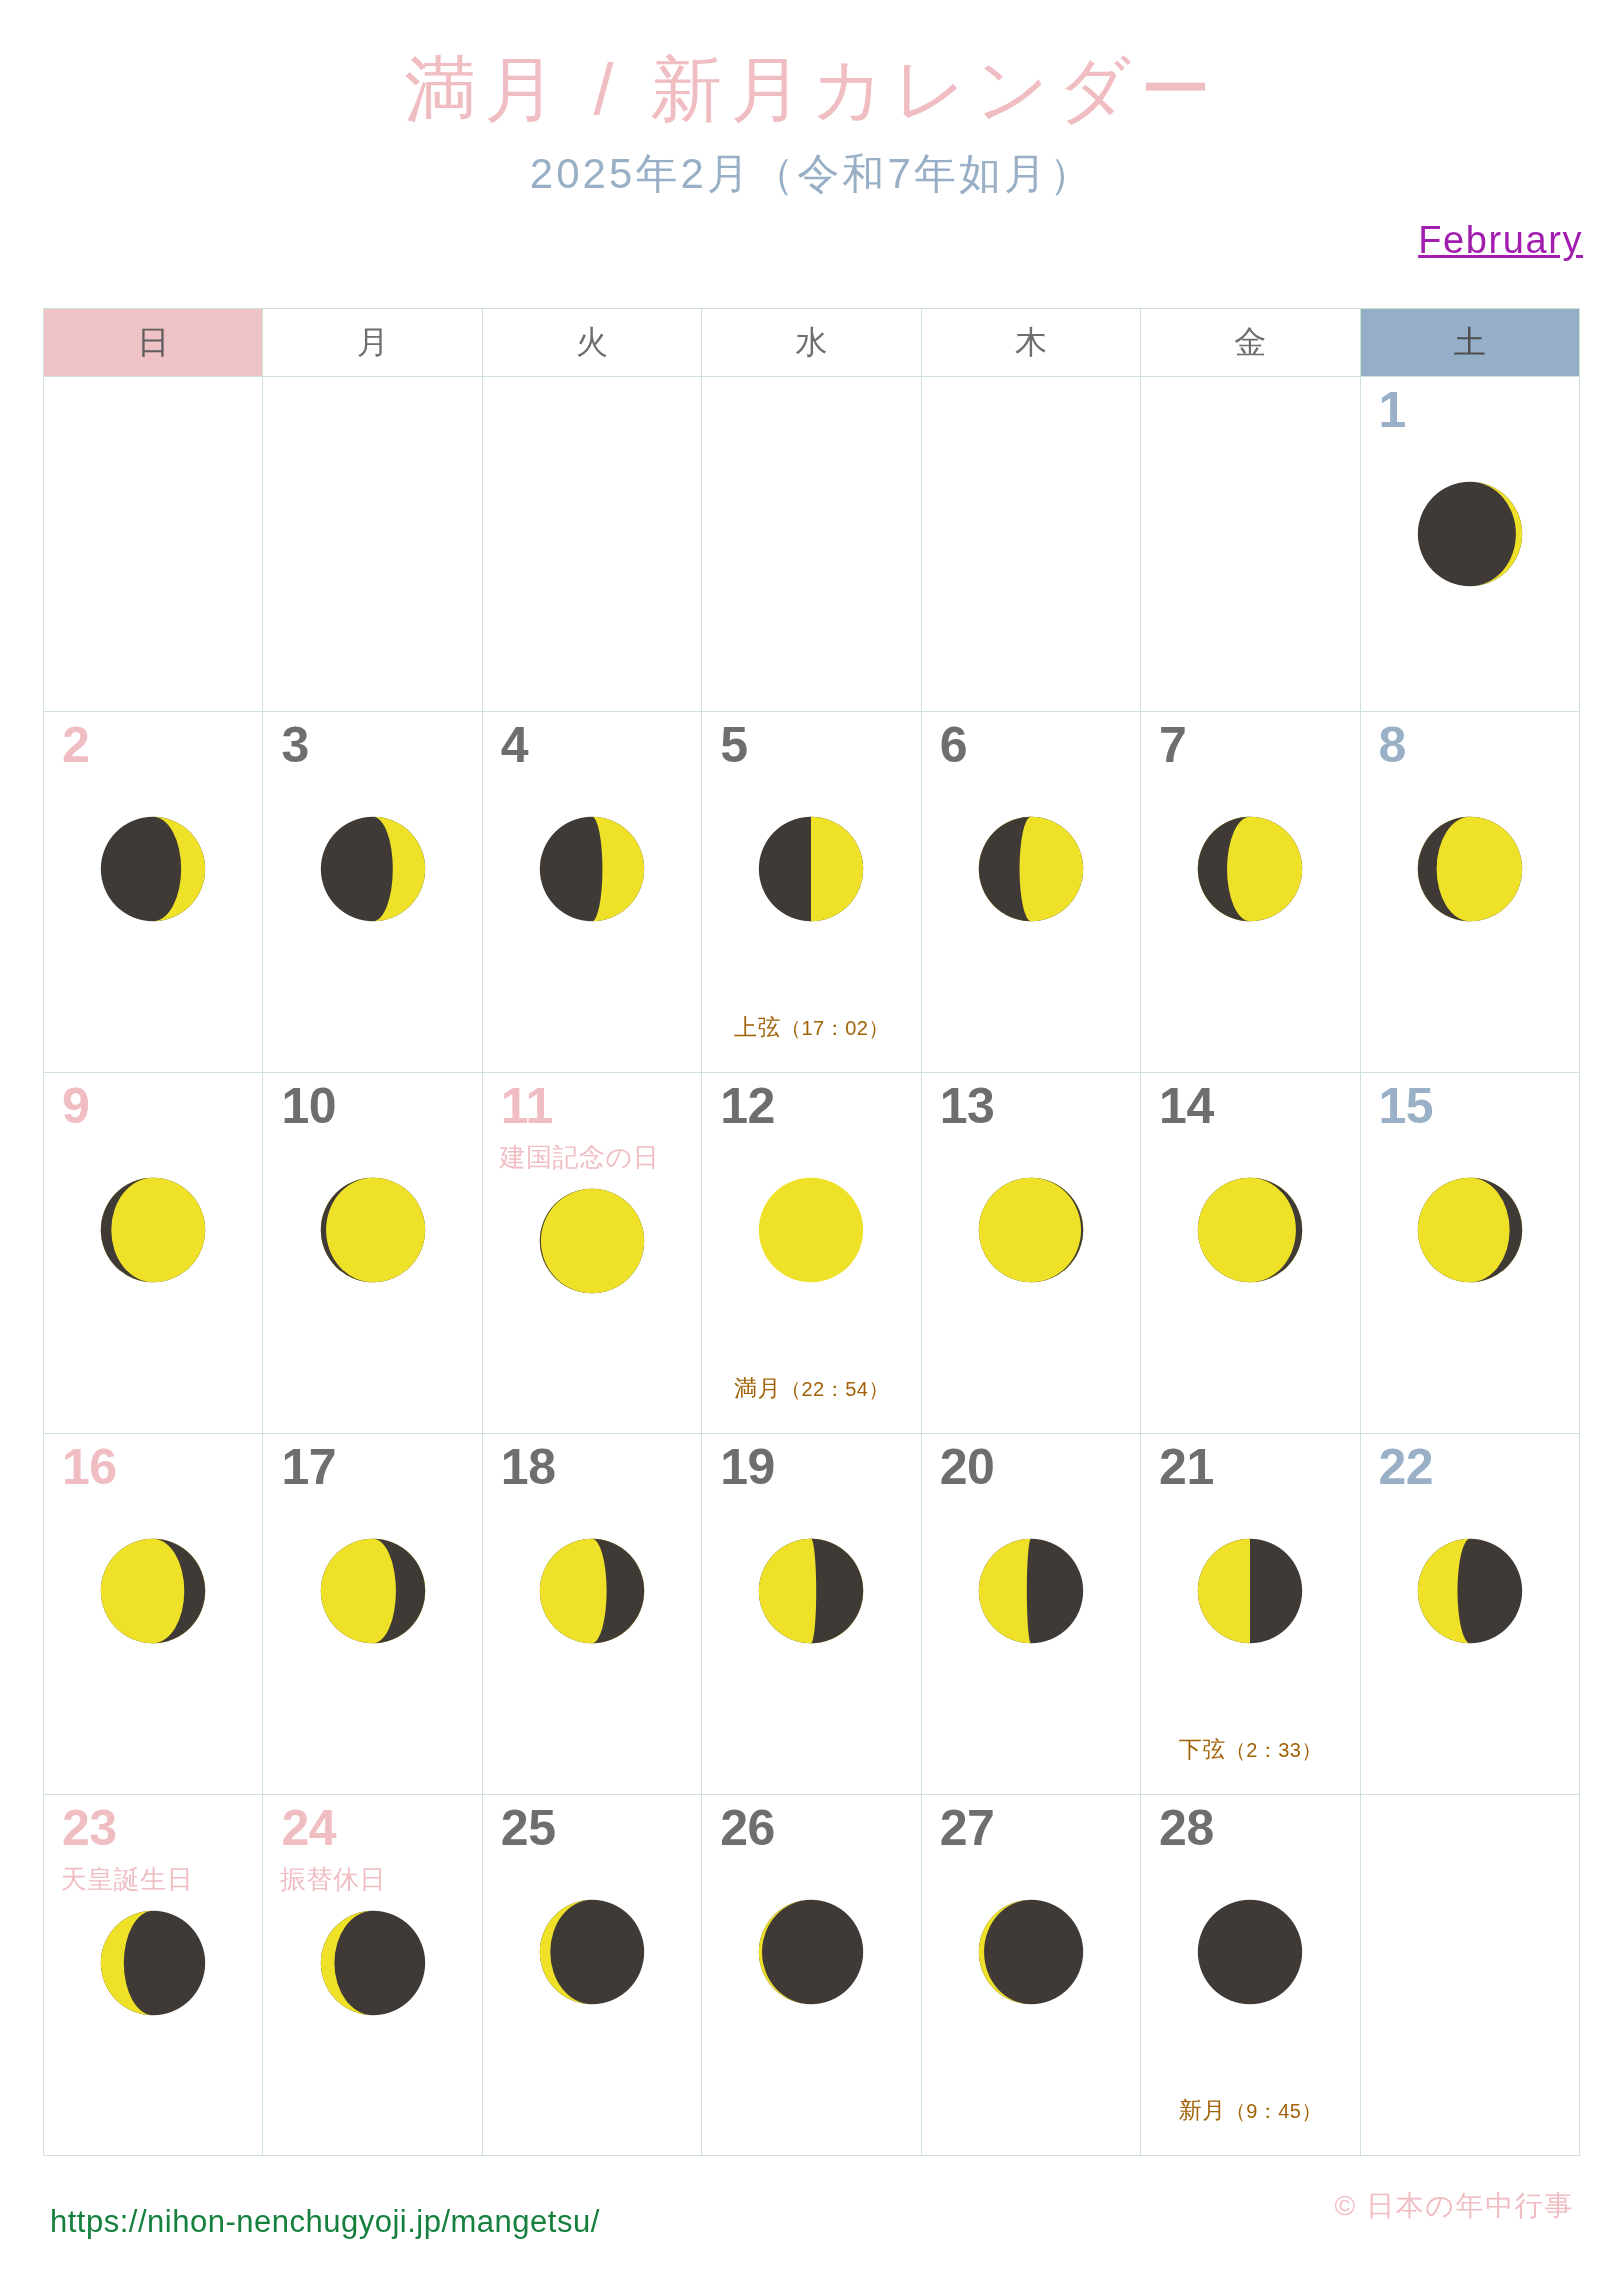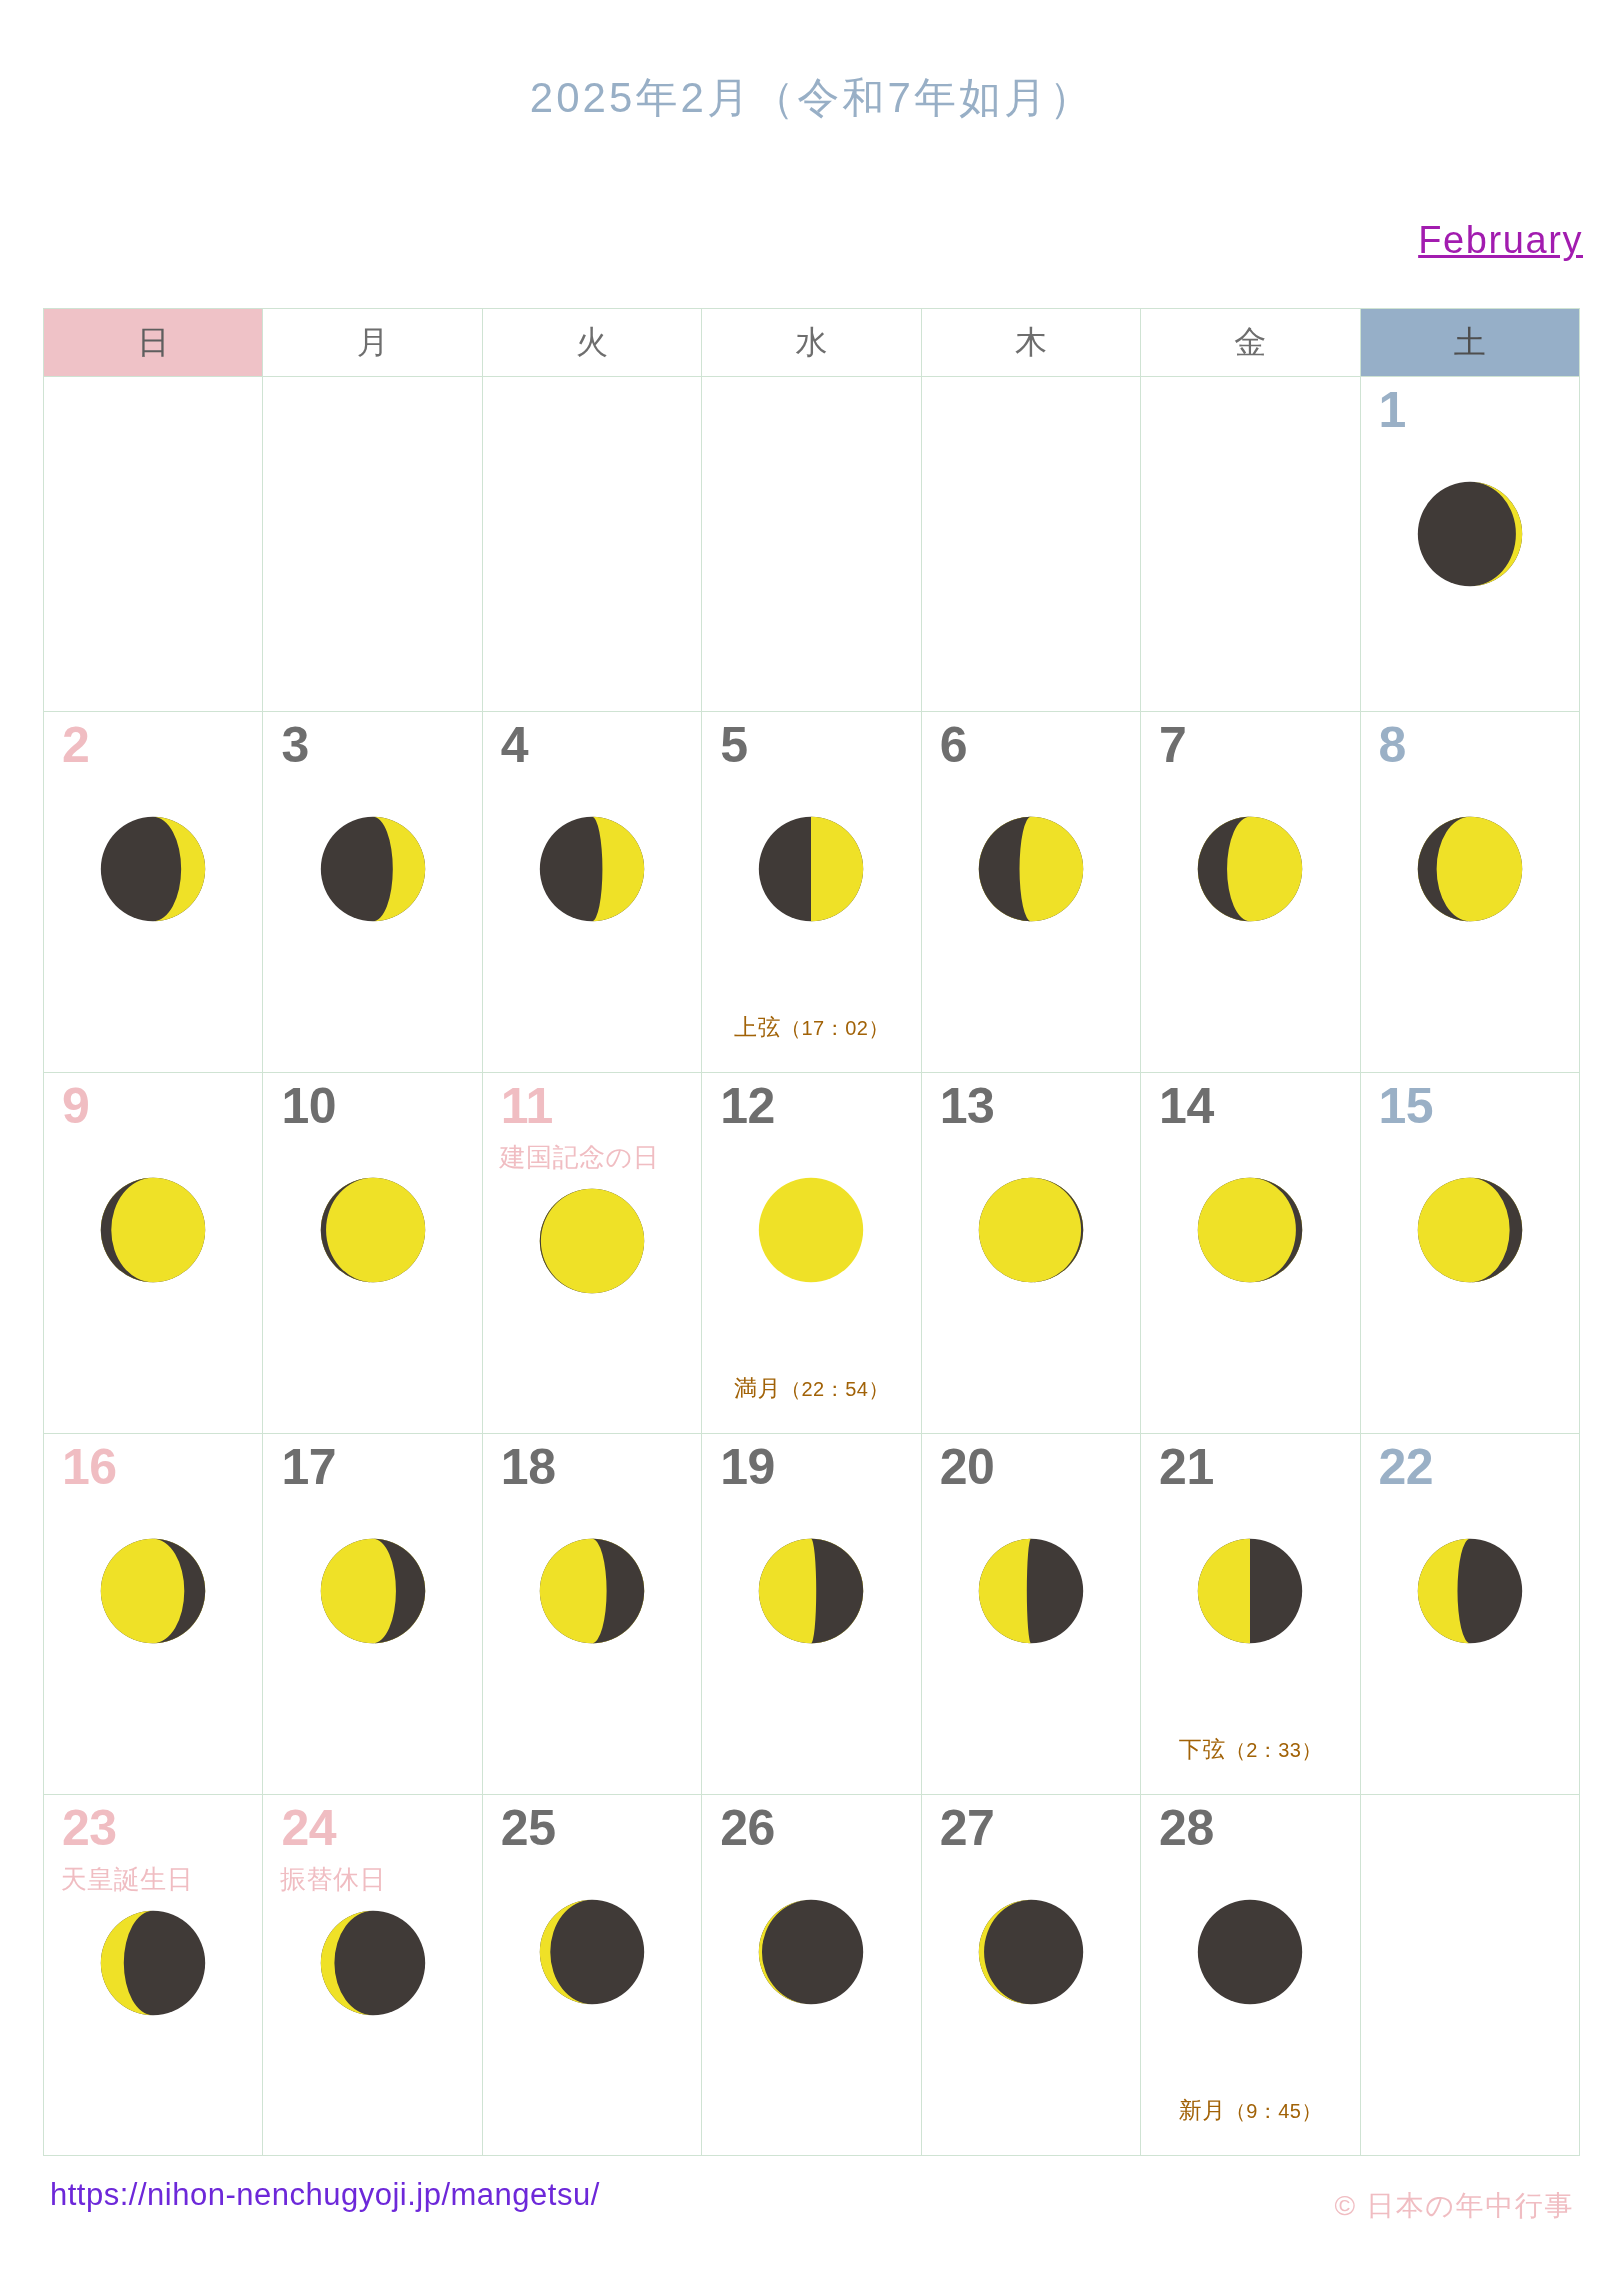--- a/index.html
+++ b/index.html
@@ -80,34 +80,35 @@
   .phase-label{
     position:absolute;left:0;right:0;bottom:29px;
     text-align:center;
     font-size:23px;color:#a16207;letter-spacing:0.5px;
     white-space:nowrap;
   }
   .phase-label .tm{font-size:20px;}
 
   
   .footer-url{
-    position:absolute;left:50px;bottom:71px;
-    font-size:31px;color:#6d28d9;letter-spacing:0.5px;
+    position:absolute;left:50px;bottom:44px;
+    font-size:31px;color:#15803d;letter-spacing:0.5px;
   }
   .footer-cc{
     position:absolute;right:50px;bottom:59px;
     font-size:28px;color:#F0BDC2;letter-spacing:1.6px;
   }
 </style>
 </head>
 <body>
 
 <div class="page">
 
   <div class="header">
+    <div class="title">満月 / 新月カレンダー</div>
     <div class="subtitle">2025年2月（令和7年如月）</div>
   </div>
   <div class="month-en">February</div>
 
   <table class="cal">
     <thead>
       <tr id="wk-row">
           <th class="sun">日</th>
           <th class="">月</th>
           <th class="">火</th>

